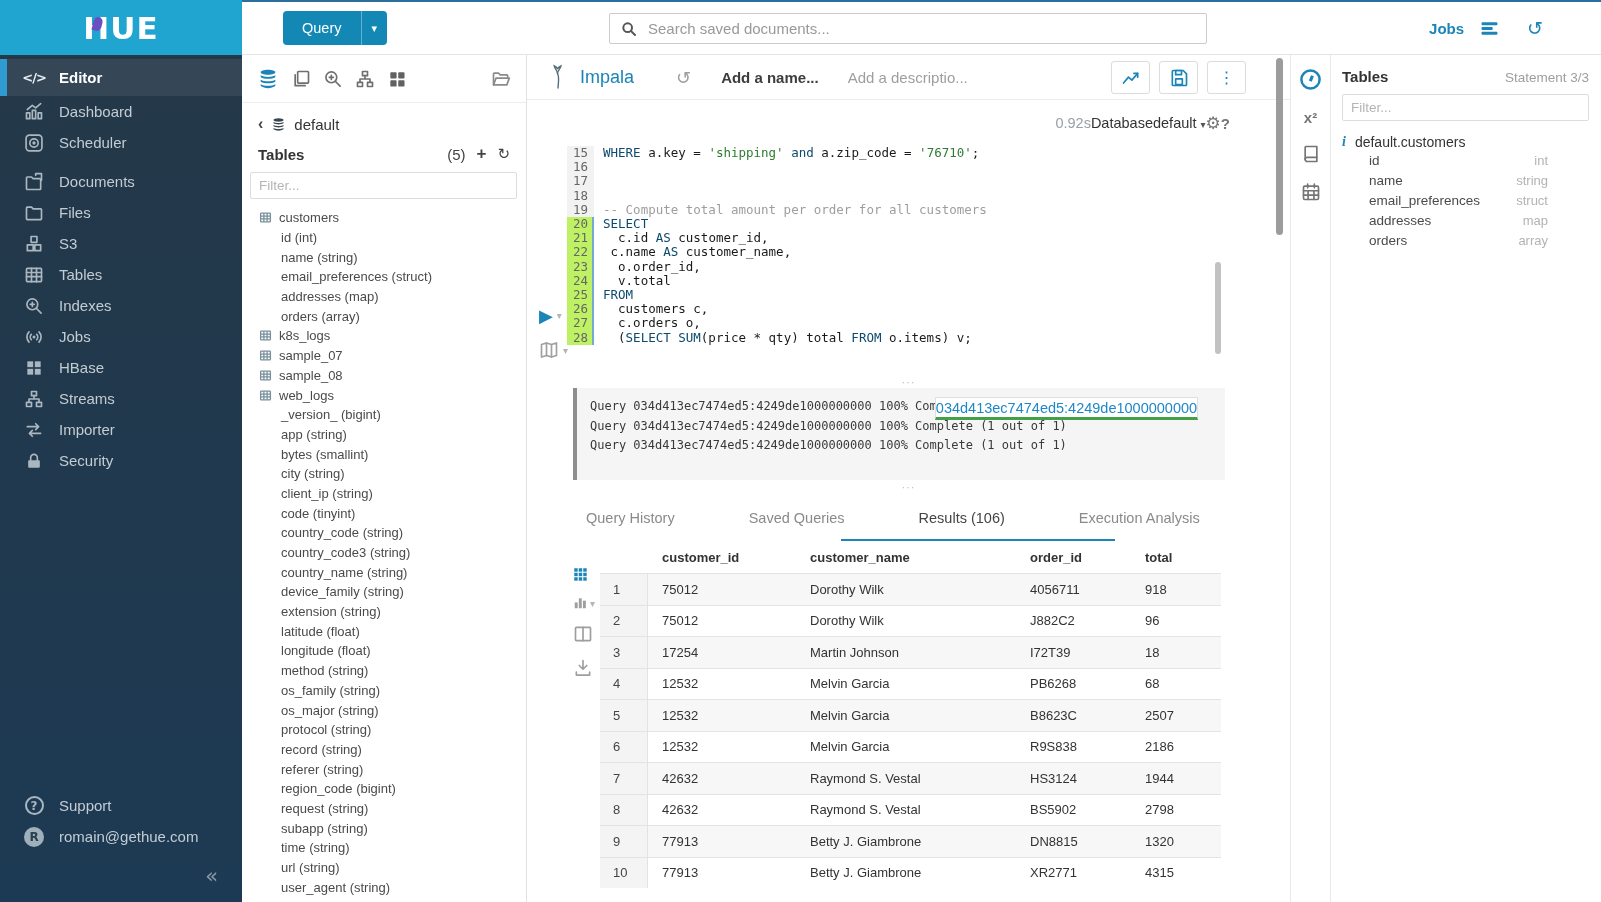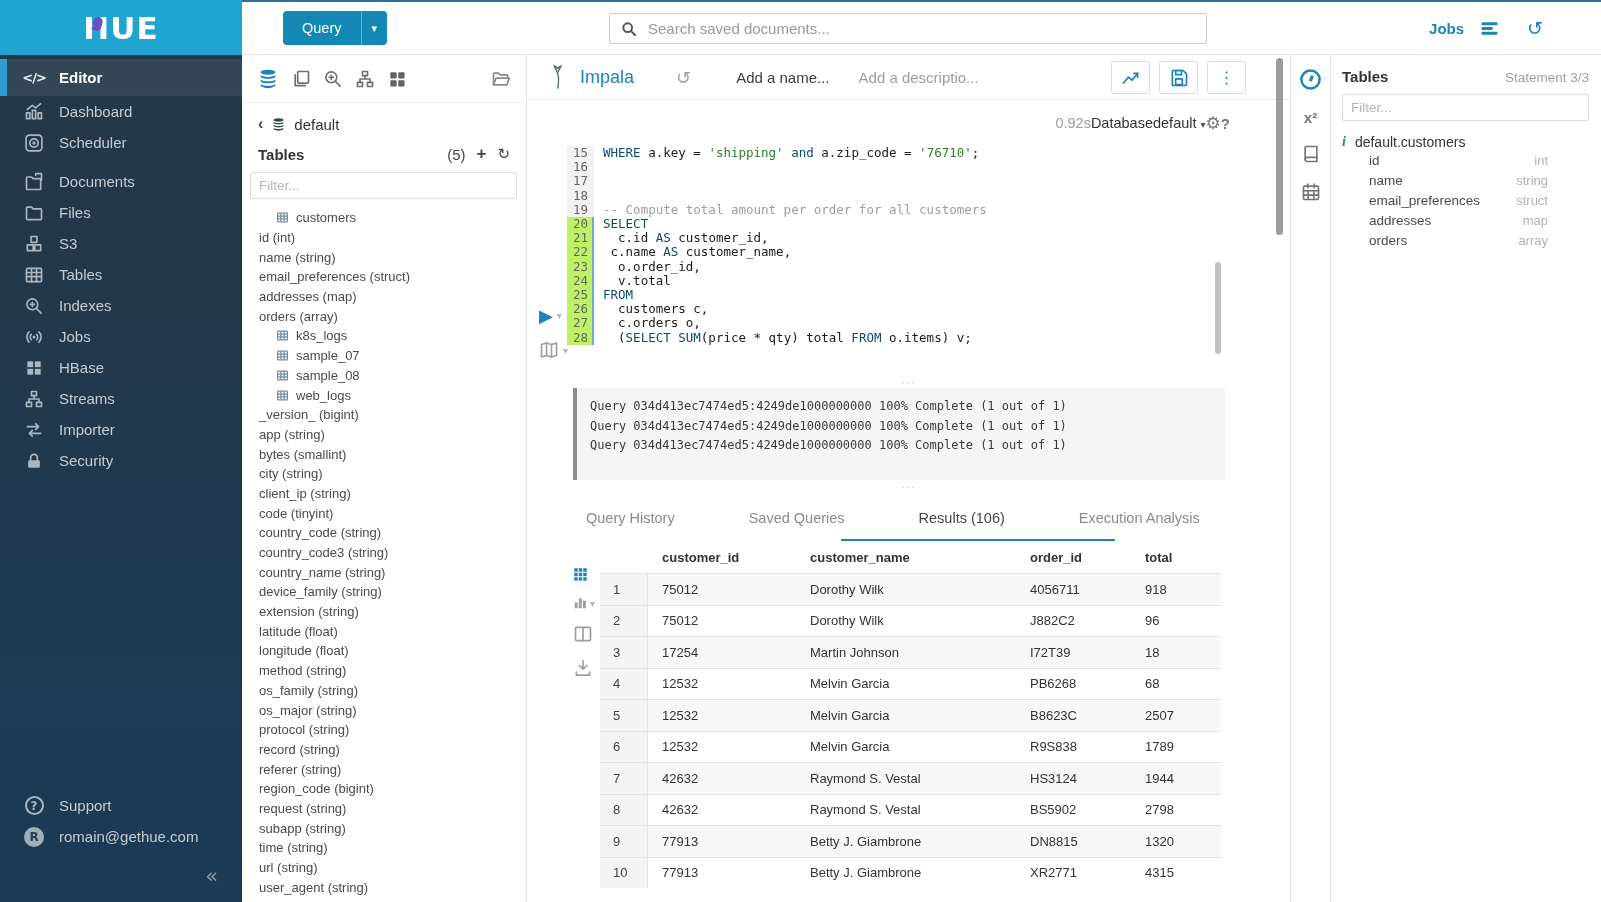--- a/index.html
+++ b/index.html
@@ -52,31 +52,31 @@
   .crumb .ic{color:#37474f}
   .tables-row{display:flex;align-items:center;padding:9px 16px 6px;font-size:15px;color:#333}
   .tables-row .t{font-weight:bold}
   .tables-row .right{margin-left:auto;display:flex;align-items:center;gap:11px;color:#444}
   .tables-row .plus{font-weight:bold;font-size:17px;cursor:pointer}
   .tables-row .refresh{font-size:15px;cursor:pointer;font-family:"DejaVu Sans",sans-serif}
   .filter-wrap{padding:2px 9px 9px 8px}
   .filter-wrap input{width:100%;height:27px;border:1px solid #ddd;border-radius:2px;padding:0 8px;font-size:13.5px;font-family:inherit;outline:none;color:#333}
   .filter-wrap input::placeholder{color:#b5b5b5}
   .tree{font-size:13px;color:#4a4a4a}
-  .tree-item{height:19.7px;display:flex;align-items:center;padding-left:34px;gap:7px;cursor:pointer;white-space:nowrap}
-  .tree-item.column{padding-left:17px}
+  .tree-item{height:19.7px;display:flex;align-items:center;padding-left:17px;gap:7px;cursor:pointer;white-space:nowrap}
+  .tree-item.column{padding-left:39px}
   .tree-item .ic{color:#78909c}
 
   
   .main{position:absolute;top:55px;left:527px;width:763px;bottom:0;background:#fff;display:flex;flex-direction:column}
   .main-header{height:45px;flex:none;display:flex;align-items:center;padding-left:19px;border-bottom:1px solid #ececec;position:relative}
   .impala-ic{color:#546e7a}
   .engine-name{font-size:18px;color:#1b84b8;margin-left:10px;cursor:pointer}
   .mh-hist{font-size:18px;color:#9e9e9e;margin-left:42px;cursor:pointer;font-family:"DejaVu Sans",sans-serif}
-  .add-name{font-size:15px;color:#3d3d3d;font-weight:normal;margin-left:45px;cursor:text}
+  .add-name{font-size:15px;color:#3d3d3d;font-weight:bold;margin-left:30px;cursor:text}
   .add-desc{font-size:15px;color:#9e9e9e;margin-left:29px;cursor:text}
   .mh-btns{position:absolute;right:44px;top:6px;display:flex;gap:9px}
   .hbtn{width:39px;height:33px;border:1px solid #dcdcdc;border-radius:3px;background:#fff;color:#1b84b8;display:flex;align-items:center;justify-content:center;cursor:pointer;font-size:16px}
 
   .editor-region{height:275px;flex:none;position:relative}
   .editor-meta{position:absolute;top:13px;right:60px;display:flex;align-items:center;font-size:14.5px}
   .dur{color:#9aa0a5}
   .db-label{color:#333}
   .db-select{color:#333;cursor:pointer}
   .db-select .caret{font-size:10px;color:#555}
@@ -607,20 +607,23 @@
   <div class="outer-scroll"></div>
 
   <div class="handle">
       <span>···</span>
     </div>
   <div class="log-panel" id="log-panel">
       <div>Query 034d413ec7474ed5:4249de1000000000 100% Complete (1 out of 1)</div>
       <div>Query 034d413ec7474ed5:4249de1000000000 100% Complete (1 out of 1)</div>
       <div>Query 034d413ec7474ed5:4249de1000000000 100% Complete (1 out of 1)</div>
     </div>
+  <div class="tooltip">
+      <span>034d413ec7474ed5:4249de1000000000</span>
+    </div>
   <div class="handle">
       <span>···</span>
     </div>
 
   <div class="tabs" id="tabs">
       <div class="tab">Query History</div>
       <div class="tab">Saved Queries</div>
       <div class="tab active">Results (106)</div>
       <div class="tab">Execution Analysis</div>
     </div>
@@ -704,21 +707,21 @@
             <div class="cell">12532</div>
             <div class="cell">Melvin Garcia</div>
             <div class="cell">B8623C</div>
             <div class="cell">2507</div>
           </div>
           <div class="res-row">
             <div class="num">6</div>
             <div class="cell">12532</div>
             <div class="cell">Melvin Garcia</div>
             <div class="cell">R9S838</div>
-            <div class="cell">1789</div>
+            <div class="cell">2186</div>
           </div>
           <div class="res-row odd">
             <div class="num">7</div>
             <div class="cell">42632</div>
             <div class="cell">Raymond S. Vestal</div>
             <div class="cell">HS3124</div>
             <div class="cell">1944</div>
           </div>
           <div class="res-row">
             <div class="num">8</div>

